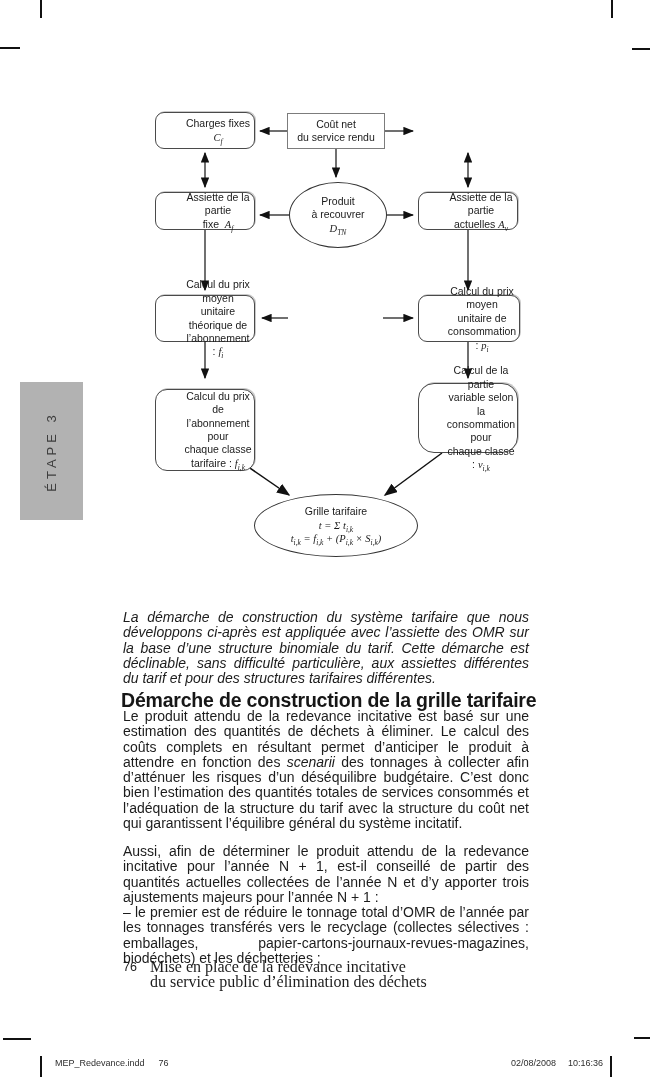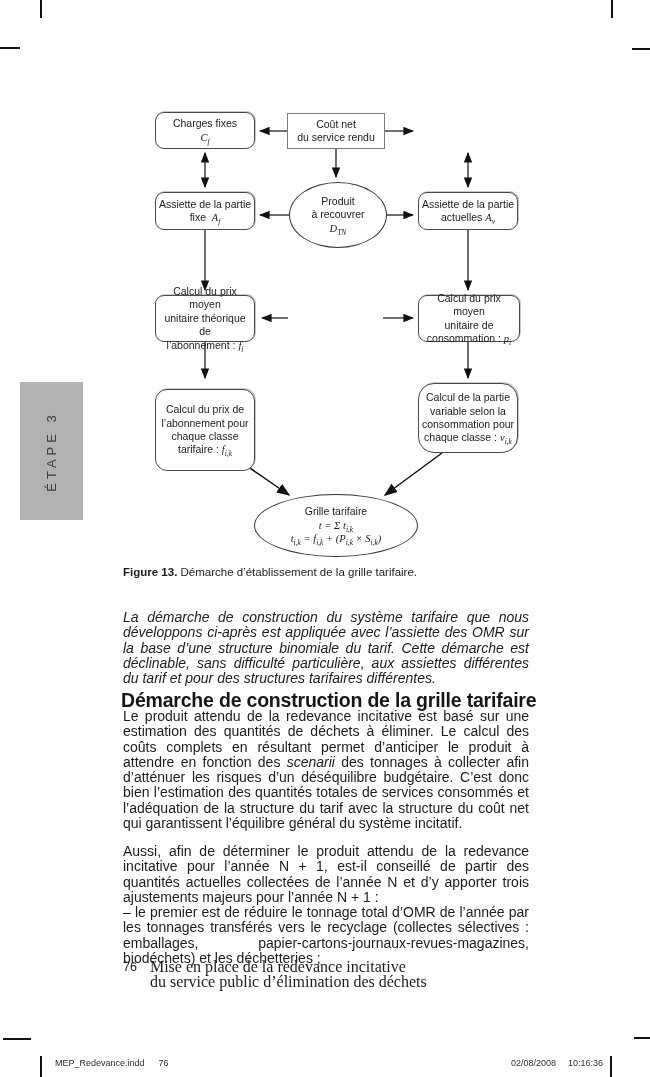--- a/index.html
+++ b/index.html
@@ -14,21 +14,21 @@
              display:flex;align-items:center;justify-content:center;}
   #etape-tab span{transform:rotate(-90deg);white-space:nowrap;font-size:13px;letter-spacing:4px;
                   color:#3d3d3d;}
 
   
   #figure{position:absolute;left:0;top:0;width:650px;height:580px;}
   #figure svg{position:absolute;left:0;top:0;}
   .node{position:absolute;background:#fff;display:flex;flex-direction:column;align-items:center;
         justify-content:center;text-align:center;font-size:10.5px;line-height:1.28;color:#1a1a1a;
         box-sizing:border-box;padding:2px;}
-  .rounded{border:1.2px solid #4a4a4a;border-radius:9px;box-shadow:1px -1px 0 #c9c9c9;}
+  .rounded{border:1.2px solid #4a4a4a;border-radius:9px;box-shadow:1px -1px 0 #c9c9c9;padding-left:28px;}
   .sharp{border:1.6px solid #7c7c7c;border-radius:0;align-items:center;}
   .ellipse{border:1.2px solid #333;border-radius:50%;}
   .sym{font-family:"Liberation Serif",serif;font-style:italic;}
   .node sub{font-family:"Liberation Serif",serif;font-style:italic;font-size:7.5px;line-height:0;}
   .eq{font-family:"Liberation Serif",serif;font-style:italic;}
 
   
   .caption{position:absolute;left:123px;top:566px;width:406px;font-size:11.5px;}
   .caption b{font-weight:bold;}
   .textblock{position:absolute;left:123px;width:406px;font-size:14px;line-height:15.3px;
@@ -147,23 +147,20 @@
       <span><span>chaque classe :</span>&nbsp;<i class="sym">v</i><sub>i,k</sub></span>
     </div>
 
     <div class="node ellipse" style="left:254px;top:494px;width:164px;height:63px">
       <span>Grille tarifaire</span>
       <span class="eq"><span>t = Σ t</span><sub>i,k</sub></span>
       <span class="eq"><span>t</span><sub>i,k</sub><span> = f</span><sub>i,k</sub><span> + (P</span><sub>i,k</sub><span> × S</span><sub>i,k</sub><span>)</span></span>
     </div>
   </div>
 
-  <div class="caption">
-    <b>Figure 13.</b><span> Démarche d’établissement de la grille tarifaire.</span>
-  </div>
 
   <div id="intro" class="textblock">La démarche de construction du système tarifaire que nous développons ci-après est appliquée avec l’assiette des OMR sur la base d’une structure binomiale du tarif. Cette démarche est déclinable, sans difficulté particulière, aux assiettes différentes du tarif et pour des structures tarifaires différentes.</div>
 
   <div id="heading">Démarche de construction de la grille tarifaire</div>
 
   <div id="para1" class="textblock">
     <span>Le produit attendu de la redevance incitative est basé sur une estimation des quantités de déchets à éliminer. Le calcul des coûts complets en résultant permet d’anticiper le produit à attendre en fonction des </span><span class="ital">scenarii</span><span> des tonnages à collecter afin d’atténuer les risques d’un déséquilibre budgétaire. C’est donc bien l’estimation des quantités totales de services consommés et l’adéquation de la structure du tarif avec la structure du coût net qui garantissent l’équilibre général du système incitatif.</span>
   </div>
 
   <div id="para2" class="textblock">

